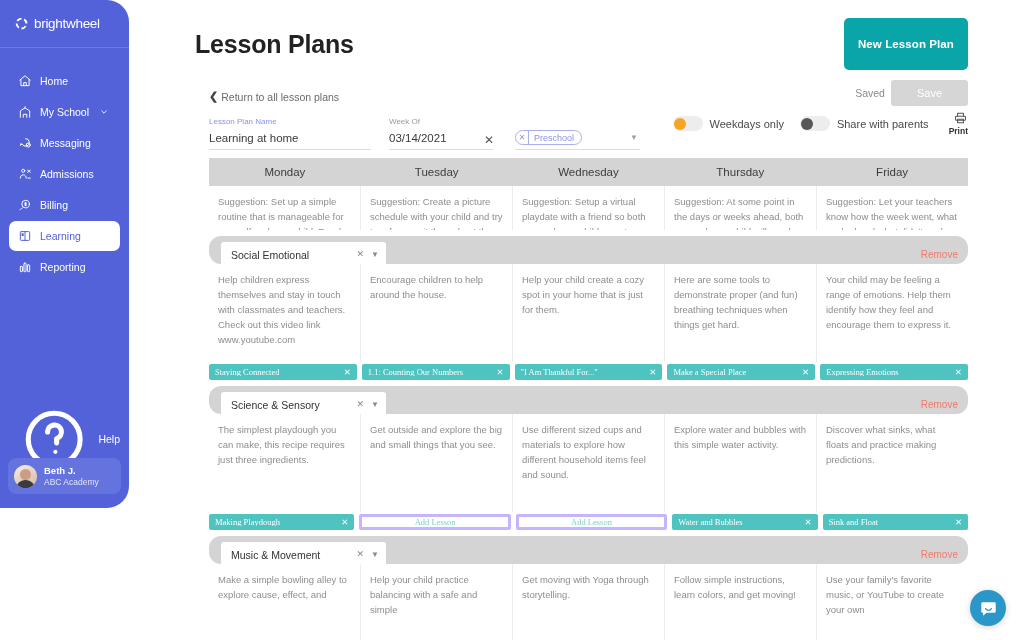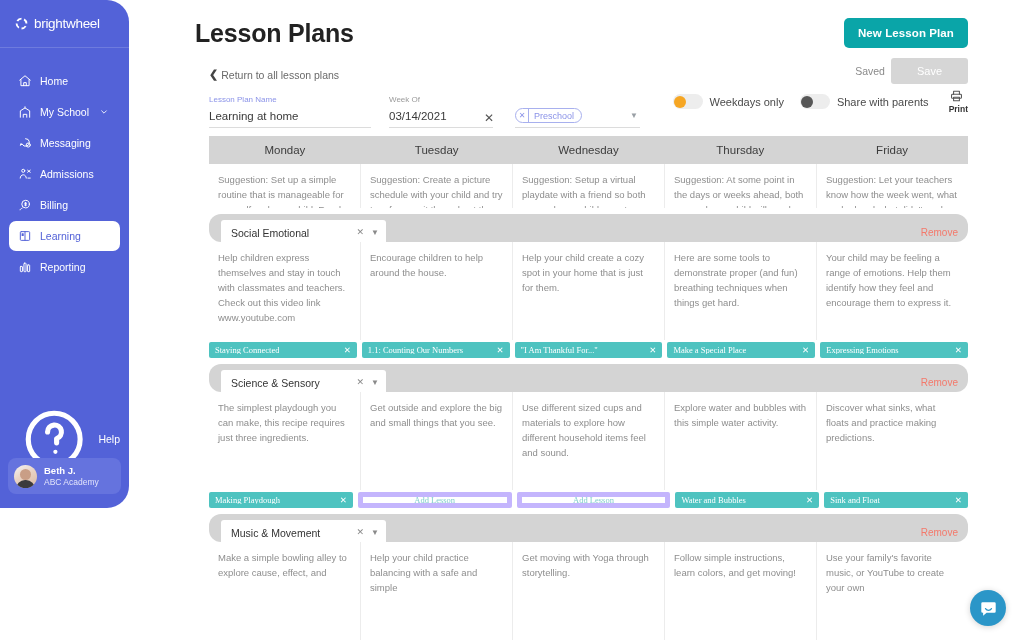--- a/index.html
+++ b/index.html
@@ -107,21 +107,21 @@
   .main { flex: 1 1 auto; position: relative; background:#fff; overflow: hidden; }
 
   .page-head {
     display:flex; align-items:center; justify-content:space-between;
     padding: 18px 56px 0 66px;
   }
   .page-title { font-size: 25px; font-weight: 700; color:#222222; letter-spacing:-0.2px;}
   .btn-primary {
     background:#0aa5a8; color:#fff; border:none; border-radius:5px;
     font-family:inherit; font-size:11.5px; font-weight:700;
-    padding: 9px 14px; cursor:pointer; letter-spacing:.1px;
+    padding: 20px 14px; cursor:pointer; letter-spacing:.1px;
   }
 
   .toolbar { padding: 0 56px 0 80px; margin-top: 16px; position: relative; }
 
   .return-link {
     display:inline-flex; align-items:center; gap:3px;
     color:#6a6a6a; font-size:10.5px; cursor:pointer;
   }
   .return-link .chev { font-size:11px; font-weight:700; color:#444; line-height:1;}
 
@@ -180,21 +180,21 @@
   }
   .switch .knob {
     position:absolute; top:1.5px; left:1.5px; width:12px; height:12px;
     border-radius:50%;
   }
   .switch.amber .knob { background:#f6a623; }
   .switch.gray  .knob { background:#575757; }
   .switch-label { font-size:11px; color:#4a4a4a; }
 
   .print-btn {
-    display:flex; flex-direction:column; align-items:flex-start; gap:1px;
+    display:flex; flex-direction:column; align-items:flex-end; gap:1px;
     cursor:pointer; margin-left: 4px;
   }
   .print-label { font-size:8.5px; color:#333; font-weight:700; }
 
   
   .grid-wrap { margin: 8px 56px 0 80px; position: relative; }
 
   .day-header {
     display:flex; background:#d4d4d4; height:28px; align-items:center;
   }
@@ -232,21 +232,21 @@
 
   .tag-row { display:flex; gap:5px; padding: 2px 0 0 0; background:#fff; }
   .tag {
     flex:1 1 0; height:16px; background:#4ec3c0; color:#ffffff;
     font-size:8.5px; display:flex; align-items:center;
     justify-content:space-between; padding: 0 6px 0 6px; cursor:pointer;
     border-radius:2px;
   }
   .tag .tx { font-size:8.5px; line-height:1; }
   .tag.add {
-    background:#ffffff; border:5px solid #c4b5fd; color:#7fcecb;
+    background:#ffffff; border:3px solid #c4b5fd; color:#7fcecb;
     justify-content:center;
   }
   .tag-span { overflow:hidden; white-space:nowrap; text-overflow:ellipsis;font-family:Liberation Serif, serif; }
 
   
   .intercom {
     position:absolute; right:18px; bottom:14px;
     width:36px; height:36px; border-radius:50%;
     background:#2b96c8; display:flex; align-items:center; justify-content:center;
     cursor:pointer; box-shadow:0 1px 6px rgba(0,0,0,0.18);

